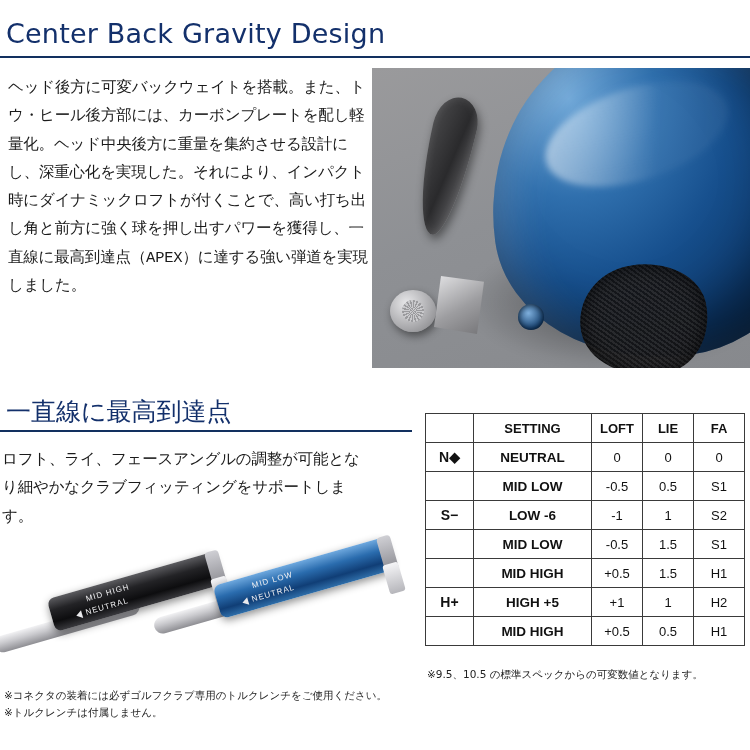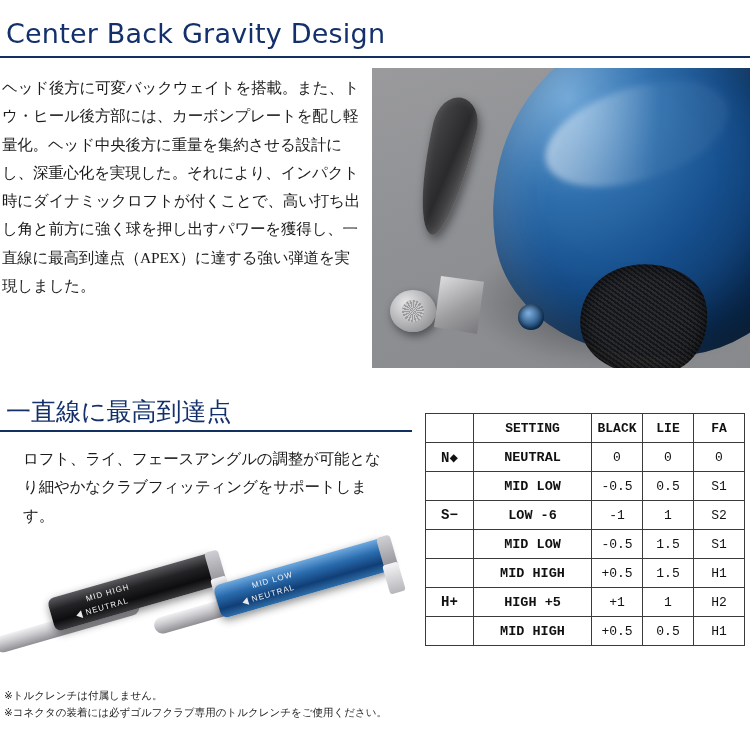--- a/index.html
+++ b/index.html
@@ -27,26 +27,26 @@
   .h1-rule {
     position:absolute;
     left:0px; top:56px;
     width:750px; height:2px;
     background:#12305f;
   }
 
   
   .copy1 {
     position:absolute;
-    left:2px; top:74px;
+    left:8px; top:74px;
     width:362px;
     font-size:15.5px;
     line-height:28.3px;
     color:#1b1b1b;
-    font-family:Liberation Serif, serif;
+    font-family:Liberation Mono, monospace;
     letter-spacing:-0.2px;
   }
 
   
   .photo {
     position:absolute;
     left:372px; top:68px;
     width:378px; height:300px;
     background:linear-gradient(160deg,#9a9a9c 0%, #8e9094 45%, #87898d 100%);
     overflow:hidden;
@@ -145,21 +145,20 @@
   }
   .copy2 {
     position:absolute;
     left:2px; top:445px;
     width:372px;
     font-size:15.5px;
     line-height:28.3px;
     color:#1b1b1b;
     font-family:"DejaVu Sans", sans-serif;
     letter-spacing:-0.2px;
-    margin-left:21px;
   }
 
   
   .conn {
     position:absolute;
     left:0px; top:505px;
     width:420px; height:165px;
     overflow:hidden;
   }
   .shaft {
@@ -217,21 +216,21 @@
 
   
   .tablewrap {
     position:absolute;
     left:425px; top:413px;
     width:320px;
   }
   table.spec {
     border-collapse:collapse;
     width:320px;
-    font-family:Liberation Mono, monospace;
+    font-family:Liberation Sans, sans-serif;
   }
   table.spec th, table.spec td {
     border:1px solid #3a3a3a;
     text-align:center;
     font-size:13px;
     height:29px;
     padding:0 2px;
     color:#111;
     background:#fff;
   }
@@ -310,21 +309,21 @@
         <col class="c-code">
           <col class="c-set">
           <col class="c-num">
           <col class="c-num">
           <col class="c-num">
       </colgroup>
       <thead>
         <tr>
           <th class="topleft-empty"></th>
           <th>SETTING</th>
-          <th>BLACK</th>
+          <th>LOFT</th>
           <th>LIE</th>
           <th>FA</th>
         </tr>
       </thead>
       <tbody>
         <tr>
           <td class="code">N◆</td>
           <td class="setting">NEUTRAL</td>
           <td>0</td>
           <td>0</td>
@@ -369,19 +368,20 @@
           <td class="code"></td>
           <td class="setting">MID HIGH</td>
           <td>+0.5</td>
           <td>0.5</td>
           <td>H1</td>
         </tr>
       </tbody>
     </table>
   </div>
 
+  <div class="note-table">※9.5、10.5 の標準スペックからの可変数値となります。</div>
 
   <div class="notes">
+    <div>※コネクタの装着には必ずゴルフクラブ専用のトルクレンチをご使用ください。</div>
     <div>※トルクレンチは付属しません。</div>
-    <div>※コネクタの装着には必ずゴルフクラブ専用のトルクレンチをご使用ください。</div>
   </div>
 
 </div>
 
 </body></html>

